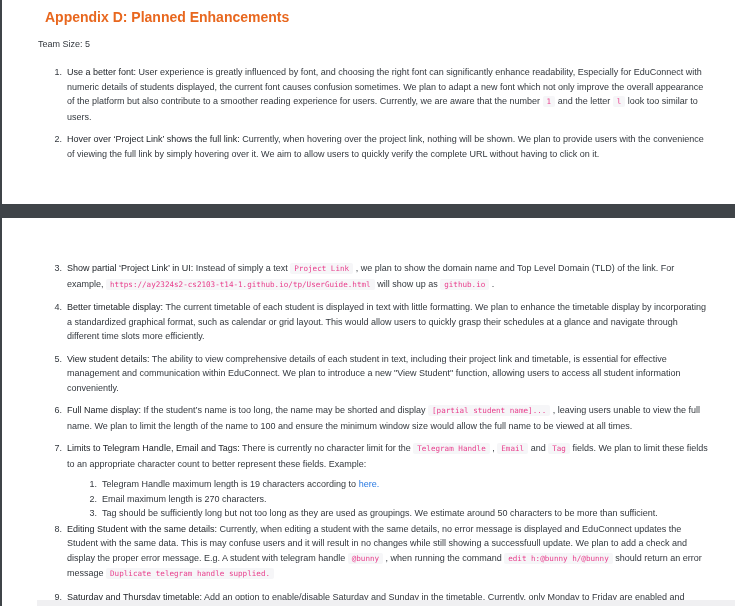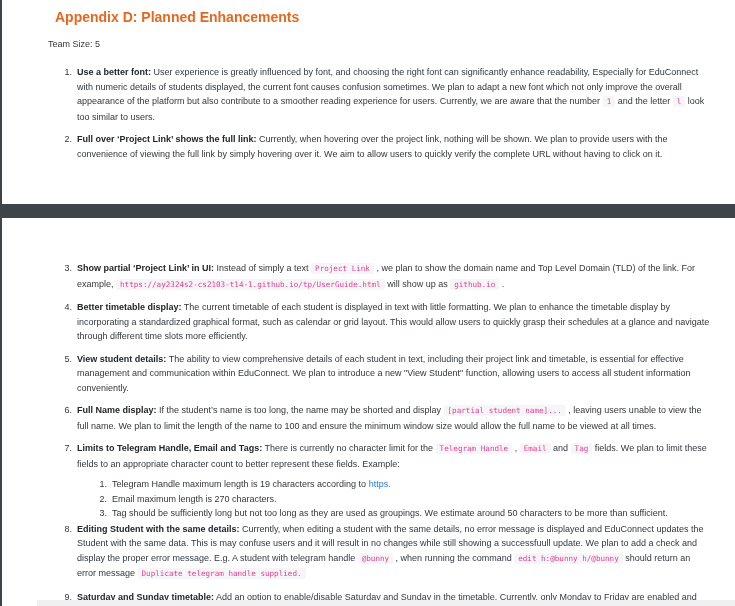--- a/index.html
+++ b/index.html
@@ -16,36 +16,36 @@
     font-family:"Liberation Sans",sans-serif;
     color:#33383e;
     -webkit-font-smoothing:antialiased;
   }
   .left-edge{
     position:absolute;left:0;top:0;width:2px;height:606px;
     background:var(--dark);z-index:9;
   }
   .page{
     position:relative;background:#ffffff;
-    padding-left:48px;padding-right:25px;box-sizing:border-box;
+    padding-left:38px;padding-right:25px;box-sizing:border-box;
   }
   .page1{height:204px;padding-top:9px;}
   .page-gap{height:14px;background:var(--dark);}
   .page2{height:388px;padding-top:28px;}
   .doc-title{
     font-size:14px;font-weight:bold;color:var(--orange);
     margin:0 0 0 7px;padding:0;line-height:17px;
   }
   .team-size{font-size:9px;margin:13px 0 0 0;line-height:11px;}
   .list{margin-top:15px;}
   .li{display:flex;font-size:9px;line-height:14.5px;}
   .li + .li{margin-top:8px;}
   .num{flex:0 0 24px;text-align:right;padding-right:5px;color:#33383e;}
   .content{flex:1;min-width:0;}
-  .bold{font-weight:bold;color:#22262b;}
+  .bold{font-weight:normal;color:#22262b;}
   code{
     font-family:"DejaVu Sans Mono","Liberation Mono",monospace;
     font-size:7.6px;color:var(--pink);background:var(--codebg);
     padding:1px 4px;border-radius:2px;white-space:nowrap;
   }
   .link{color:var(--blue);text-decoration:none;cursor:pointer;}
   .sublist{margin-top:6px;margin-left:6px;}
   .sublist .li{font-size:9px;}
   .sublist .li + .li{margin-top:0;}
   
@@ -63,21 +63,21 @@
 <div class="page page1">
   <h1 class="doc-title">Appendix D: Planned Enhancements</h1>
   <p class="team-size">Team Size: 5</p>
   <div class="list" id="list-page1">
       <div class="li">
         <span class="num">1.</span>
         <div class="content"><span class="bold">Use a better font:</span><span class="text"> User experience is greatly influenced by font, and choosing the right font can significantly enhance readability, Especially for EduConnect with numeric details of students displayed, the current font causes confusion sometimes. We plan to adapt a new font which not only improve the overall appearance of the platform but also contribute to a smoother reading experience for users. Currently, we are aware that the number </span><code>1</code><span class="text"> and the letter </span><code>l</code><span class="text"> look too similar to users.</span></div>
       </div>
       <div class="li">
         <span class="num">2.</span>
-        <div class="content"><span class="bold">Full over ‘Project Link’ shows the full link:</span><span class="text"> Currently, when hovering over the project link, nothing will be shown. We plan to provide users with the convenience of viewing the full link by simply hovering over it. We aim to allow users to quickly verify the complete URL without having to click on it.</span></div>
+        <div class="content"><span class="bold">Hover over ‘Project Link’ shows the full link:</span><span class="text"> Currently, when hovering over the project link, nothing will be shown. We plan to provide users with the convenience of viewing the full link by simply hovering over it. We aim to allow users to quickly verify the complete URL without having to click on it.</span></div>
       </div>
     </div>
 </div>
 
 <div class="page-gap"></div>
 
 <div class="page page2">
   <div class="list" id="list-page2">
       <div class="li">
         <span class="num">3.</span>
@@ -93,35 +93,35 @@
       </div>
       <div class="li">
         <span class="num">6.</span>
         <div class="content"><span class="bold">Full Name display:</span><span class="text"> If the student’s name is too long, the name may be shorted and display </span><code>[partial student name]...</code><span class="text"> , leaving users unable to view the full name. We plan to limit the length of the name to 100 and ensure the minimum window size would allow the full name to be viewed at all times.</span></div>
       </div>
       <div class="li">
         <span class="num">7.</span>
         <div class="content"><span class="bold">Limits to Telegram Handle, Email and Tags:</span><span class="text"> There is currently no character limit for the </span><code>Telegram Handle</code><span class="text"> , </span><code>Email</code><span class="text"> and </span><code>Tag</code><span class="text"> fields. We plan to limit these fields to an appropriate character count to better represent these fields. Example:</span><div class="sublist">
             <div class="li">
               <span class="num">1.</span>
-              <div class="content"><span class="text">Telegram Handle maximum length is 19 characters according to </span><a href="#" class="link">https.</a></div>
+              <div class="content"><span class="text">Telegram Handle maximum length is 19 characters according to </span><a href="#" class="link">here.</a></div>
             </div>
             <div class="li">
               <span class="num">2.</span>
               <div class="content"><span class="text">Email maximum length is 270 characters.</span></div>
             </div>
             <div class="li">
               <span class="num">3.</span>
               <div class="content"><span class="text">Tag should be sufficiently long but not too long as they are used as groupings. We estimate around 50 characters to be more than sufficient.</span></div>
             </div>
           </div></div>
       </div>
       <div class="li">
         <span class="num">8.</span>
         <div class="content"><span class="bold">Editing Student with the same details:</span><span class="text"> Currently, when editing a student with the same details, no error message is displayed and EduConnect updates the Student with the same data. This is may confuse users and it will result in no changes while still showing a successfuull update. We plan to add a check and display the proper error message. E.g. A student with telegram handle </span><code>@bunny</code><span class="text"> , when running the command </span><code>edit h:@bunny h/@bunny</code><span class="text"> should return an error message </span><code>Duplicate telegram handle supplied.</code></div>
       </div>
       <div class="li">
         <span class="num">9.</span>
-        <div class="content"><span class="bold">Saturday and Sunday timetable:</span><span class="text"> Add an option to enable/disable Saturday and Sunday in the timetable. Currently, only Monday to Friday are enabled and periods can only be added within these 5 days. Extending the feature to 7 days will help for the situation where there are weekend classes.</span></div>
+        <div class="content"><span class="bold">Saturday and Thursday timetable:</span><span class="text"> Add an option to enable/disable Saturday and Sunday in the timetable. Currently, only Monday to Friday are enabled and periods can only be added within these 5 days. Extending the feature to 7 days will help for the situation where there are weekend classes.</span></div>
       </div>
     </div>
   <div class="bottom-strip"></div>
 </div>
 
 </body></html>

